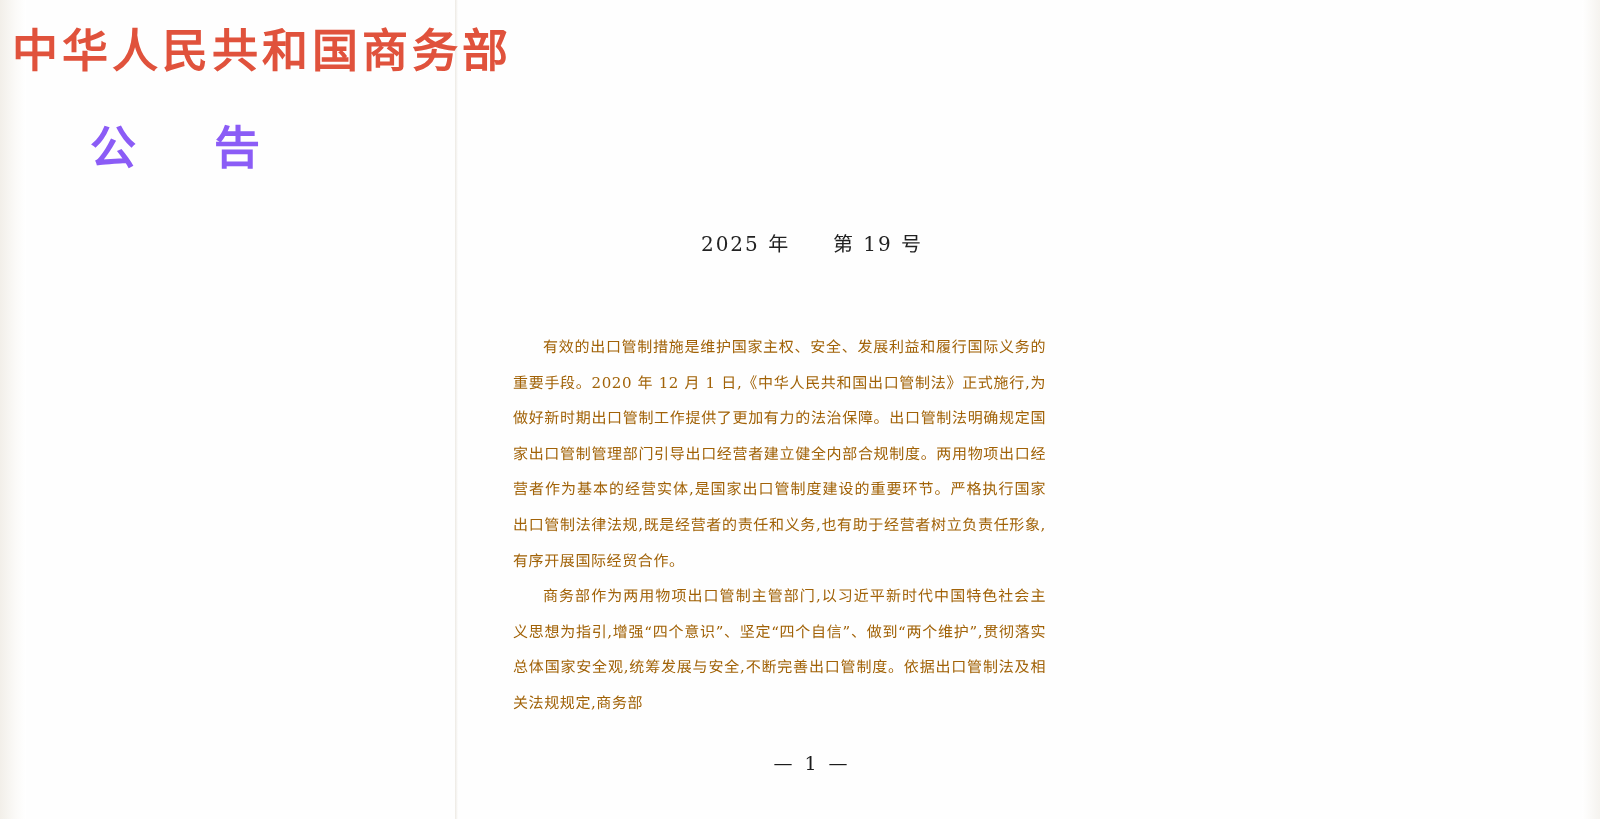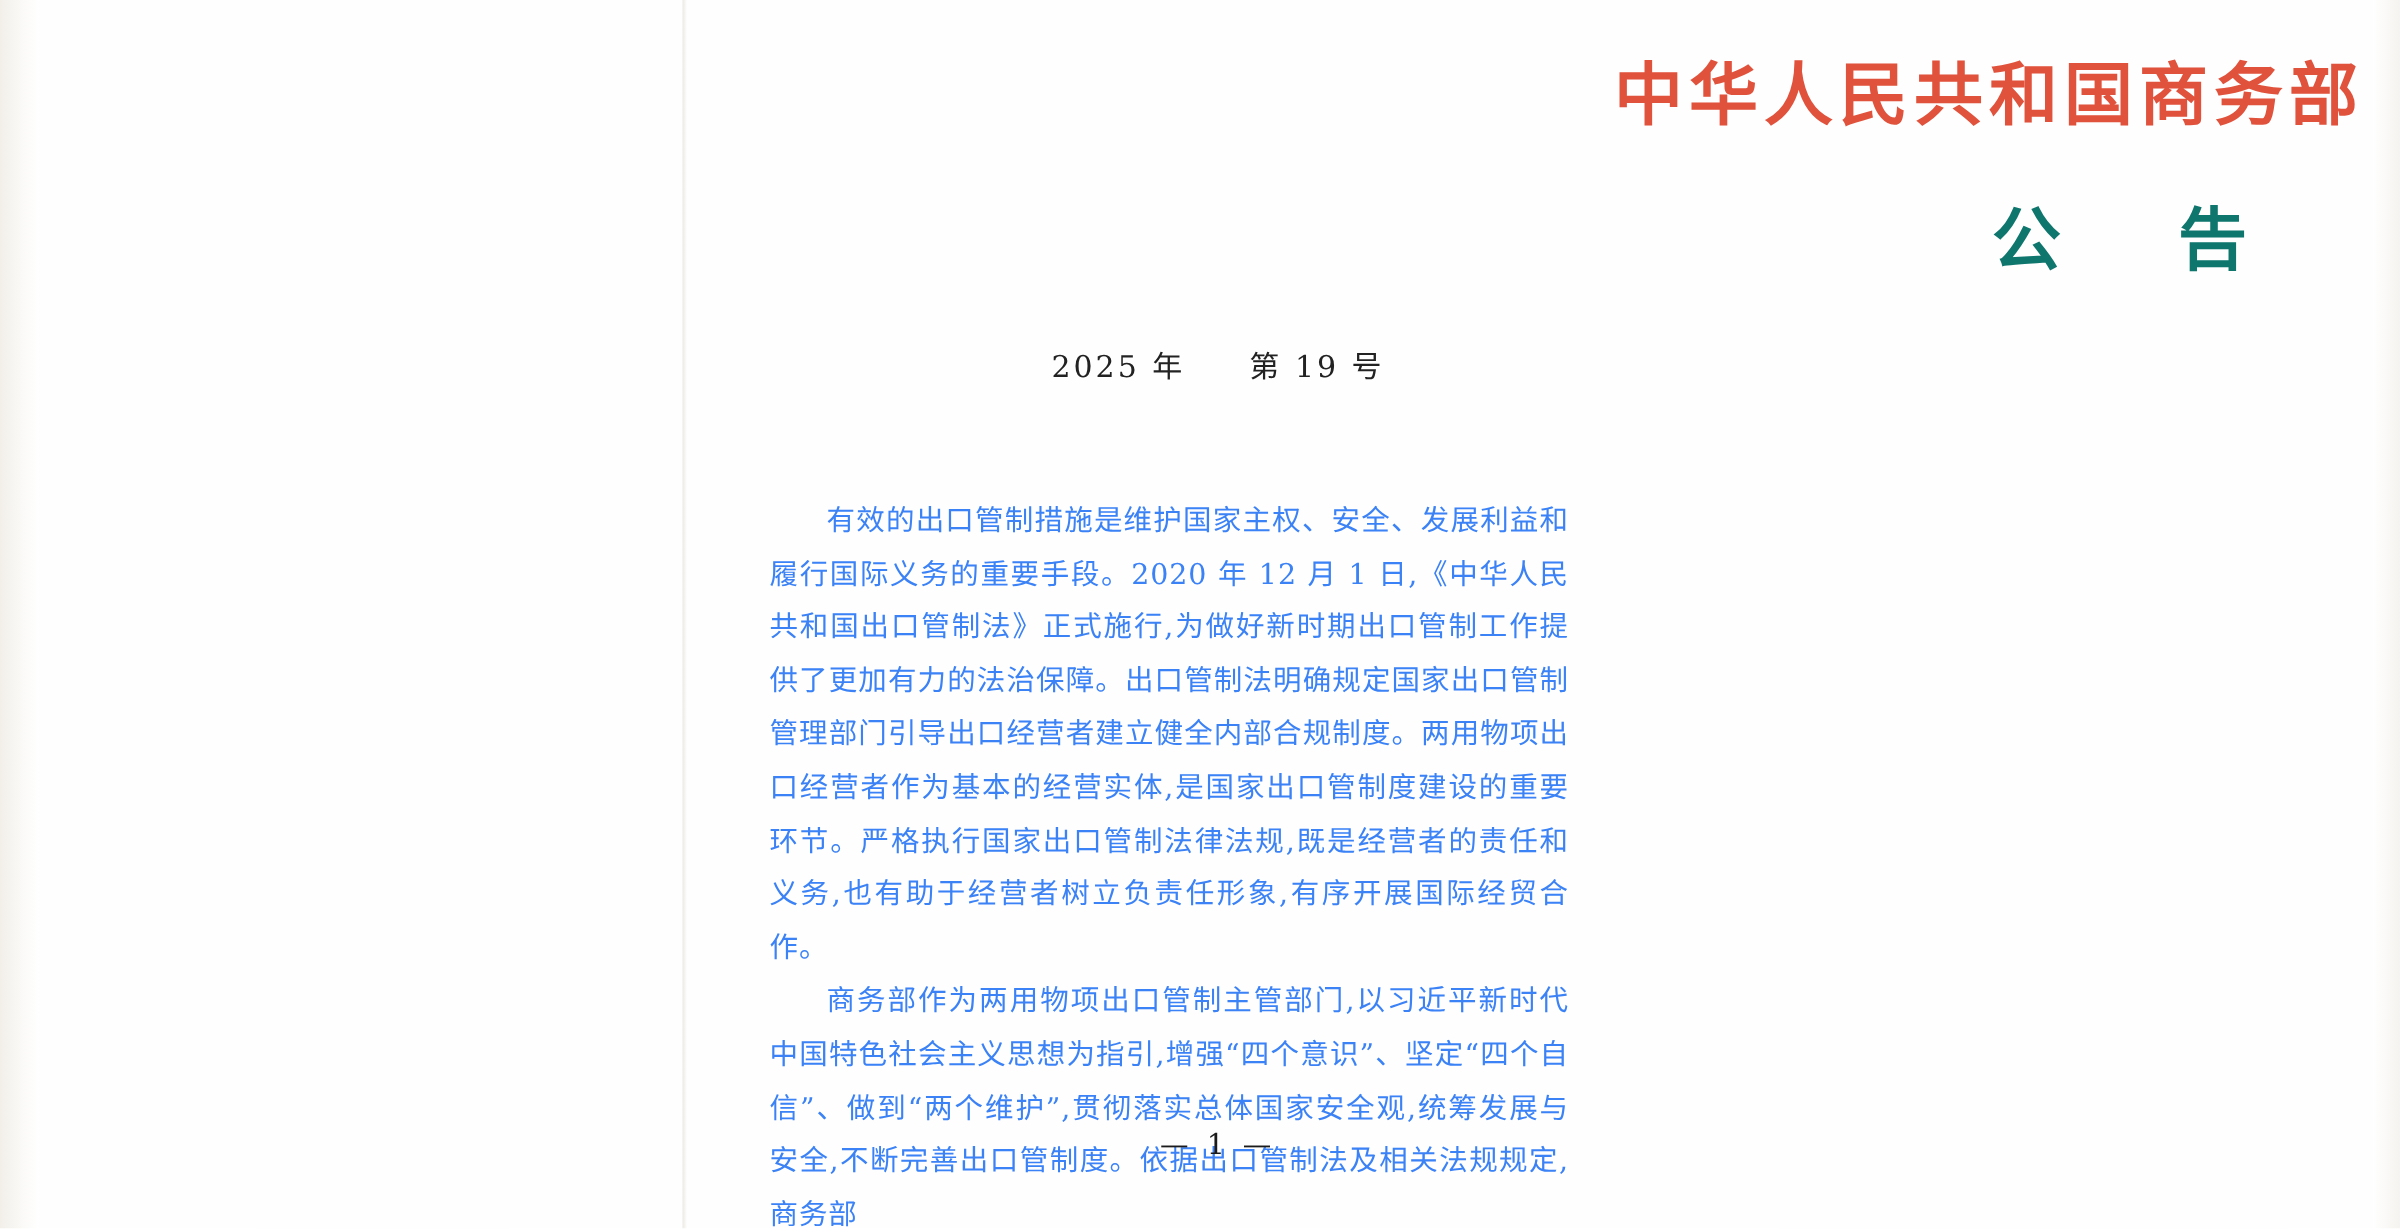--- a/index.html
+++ b/index.html
@@ -54,40 +54,40 @@
     position: absolute;
     left: 0;
     top: 0;
     width: 1600px;
     height: 819px;
   }
 
   .masthead {
     position: absolute;
     left: 0;
-    top: 36px;
+    top: 24px;
     width: 1576px;
-    text-align: right;
+    text-align: left;
   }
   .masthead-title {
     font-family: "DejaVu Serif", "Liberation Serif", serif;
     font-size: 46px;
     font-weight: 700;
     letter-spacing: 4px;
     color: #e0523c;
     line-height: 1.2;
     margin: 0;
     padding-left: 12px;
   }
   .masthead-sub {
     margin: 32px 0 0 0;
     padding-left: 12px;
     font-size: 46px;
     font-weight: 700;
-    color: #0f766e;
+    color: #8b5cf6;
     letter-spacing: 78px;
     text-indent: 78px;
     font-family: "DejaVu Serif", "Liberation Serif", serif;
   }
 
   .doc-number {
     position: absolute;
     left: 0;
     top: 228px;
     width: 1600px;
@@ -104,26 +104,26 @@
 
   .body-text {
     position: absolute;
     left: 513px;
     top: 330px;
     width: 533px;
   }
   .para {
     margin: 0 0 0 0;
     text-indent: 2em;
-    font-size: 19px;
+    font-size: 15px;
     line-height: 35.6px;
     letter-spacing: 0.6px;
     text-align: justify;
     text-justify: inter-ideograph;
-    color: #3b82f6;
+    color: #a16207;
     font-family: "DejaVu Serif", "Liberation Serif", serif;
   }
   .para + .para {
     margin-top: 0px;
   }
 
   .page-footer {
     position: absolute;
     left: 0;
     top: 752px;

